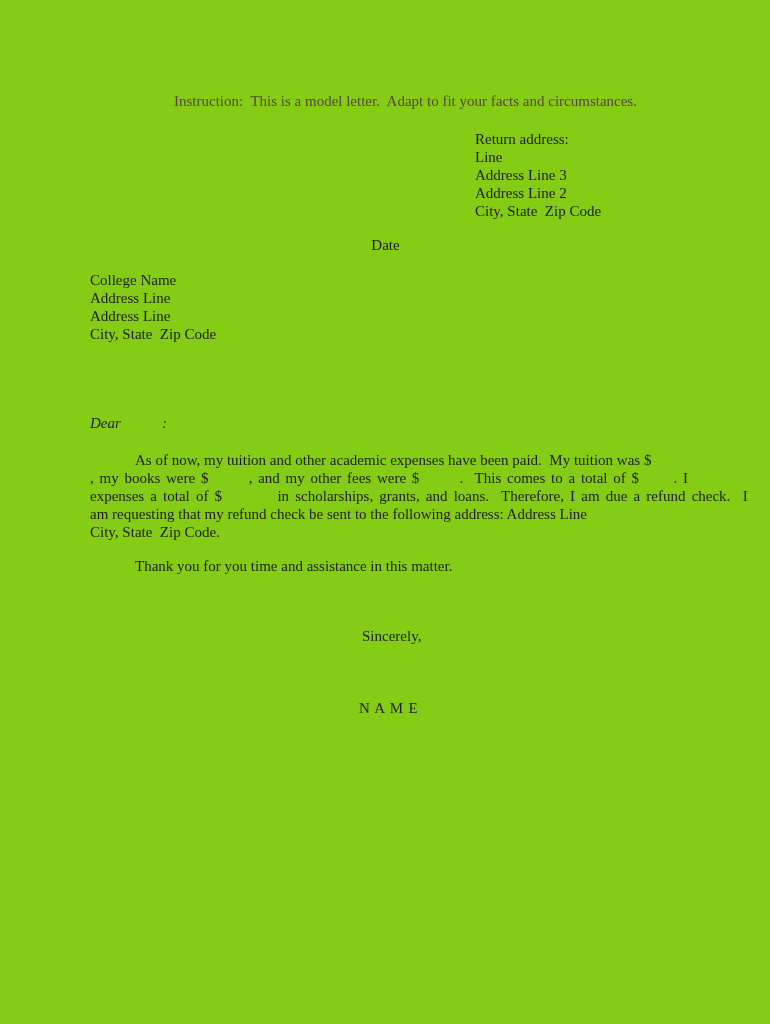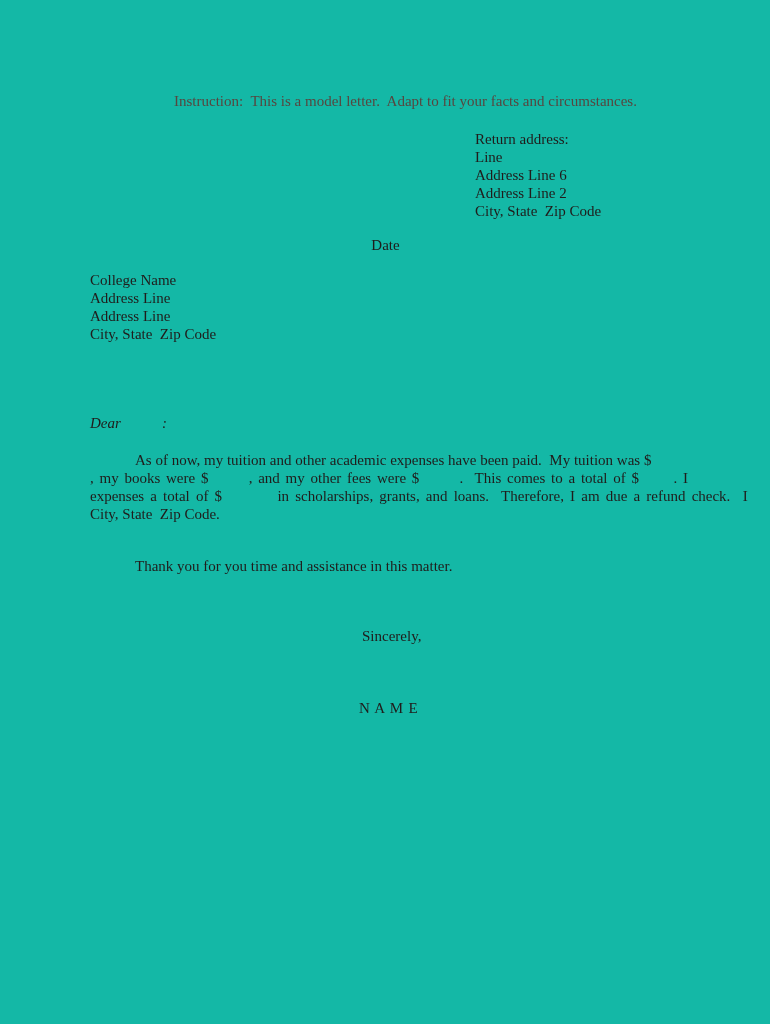--- a/index.html
+++ b/index.html
@@ -4,21 +4,21 @@
 <style>
   html, body {
     margin: 0;
     padding: 0;
     background: #ffffff;
   }
   .page {
     position: relative;
     width: 770px;
     height: 1024px;
-    background: #14b8a6;
+    background: #84cc16;
     overflow: hidden;
     font-family: "Liberation Serif", "DejaVu Serif", serif;
     font-size: 15px;
     line-height: 18px;
     color: #201c1b;
   }
   .abs { position: absolute; }
   .instruction {
     top: 92px;
     left: 174px;
@@ -85,41 +85,42 @@
 </head>
 <body>
 
 <div class="page">
 
   <div class="abs instruction">Instruction:  This is a model letter.  Adapt to fit your facts and circumstances.</div>
 
   <div class="abs return-address">
     <div>Return address:</div>
     <div>Line</div>
-    <div>Address Line 6</div>
+    <div>Address Line 3</div>
     <div>Address Line 2</div>
     <div>City, State  Zip Code</div>
   </div>
 
   <div class="abs date-line">Date</div>
 
   <div class="abs recipient">
     <div>College Name</div>
     <div>Address Line</div>
     <div>Address Line</div>
     <div>City, State  Zip Code</div>
   </div>
 
 
   <div class="abs salutation">Dear           :</div>
 
   <div class="abs body-para">
     <div class="line line-0">As of now, my tuition and other academic expenses have been paid.  My tuition was $</div>
     <div class="line line-1">, my books were $       , and my other fees were $       .  This comes to a total of $      . I</div>
     <div class="line line-2">expenses a total of $         in scholarships, grants, and loans.  Therefore, I am due a refund check.  I</div>
+    <div class="line line-3">am requesting that my refund check be sent to the following address: Address Line</div>
     <div class="line line-4">City, State  Zip Code.</div>
   </div>
 
   <div class="abs gratitude">Thank you for you time and assistance in this matter.</div>
 
   <div class="abs sincerely">Sincerely,</div>
 
   <div class="abs signature-name">N A M E</div>
 
 </div>

